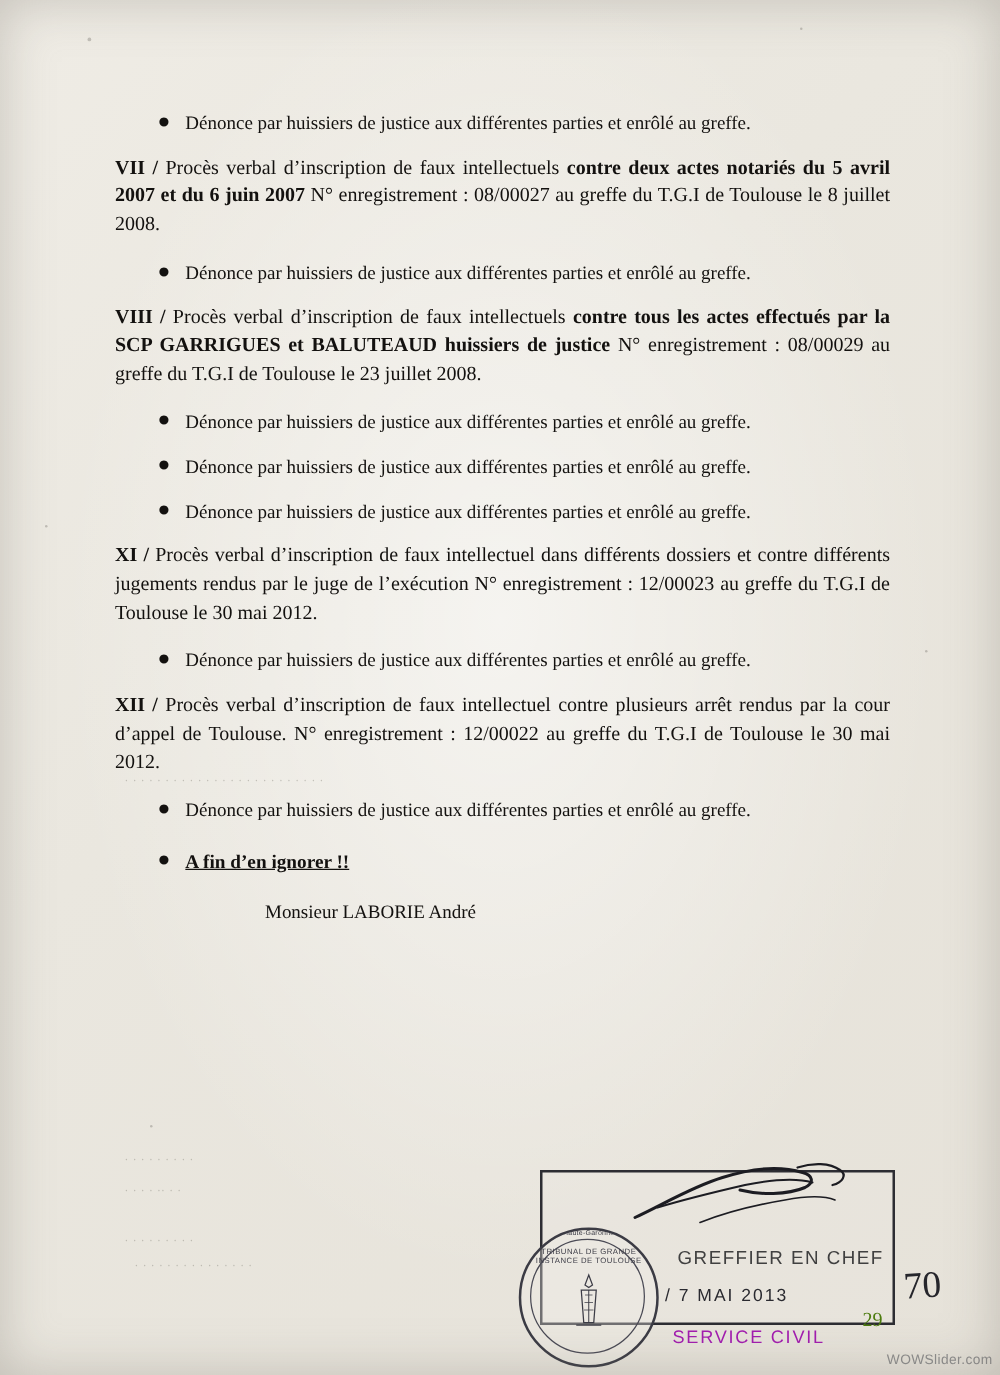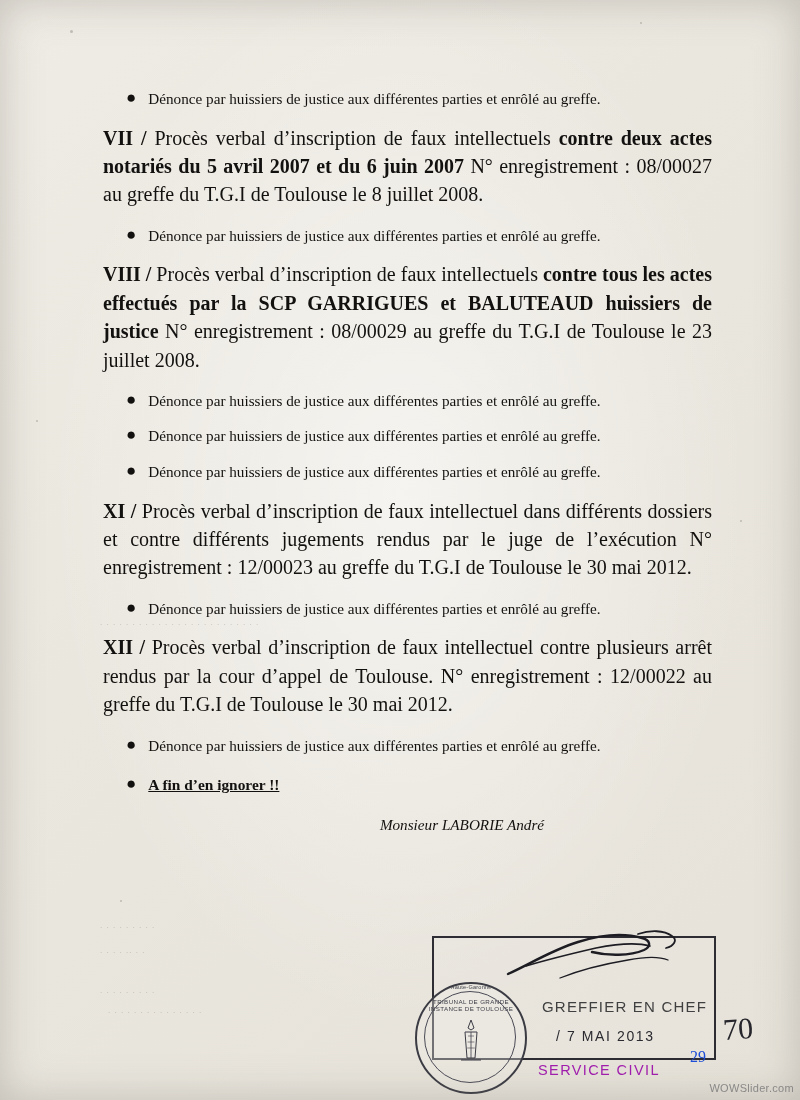--- a/index.html
+++ b/index.html
@@ -37,22 +37,22 @@
     border-radius: 50%;
     pointer-events: none;
   }
   .content {
     position: absolute;
     left: 92px;
     top: 74px;
     width: 620px;
   }
   p.body {
-    margin: 0 0 0 11px;
-    font-size: 20px;
+    margin: 0 0 0 0;
+    font-size: 16px;
     line-height: 1.42;
     text-align: justify;
     text-justify: inter-word;
   }
   .para-block { margin-bottom: 16px; }
   .bullet-line {
     display: flex;
     align-items: baseline;
     margin: 14px 0 14px 0;
     padding-left: 34px;
@@ -69,24 +69,23 @@
   }
   b, .bold { font-weight: bold; }
   .roman { font-weight: bold; }
   .underline-bold {
     font-weight: bold;
     text-decoration: underline;
     font-size: 15.4px;
   }
   .signature-name {
     margin-top: 22px;
-    text-align: center;
+    text-align: left;
     font-size: 15.2px;
     padding-left: 120px;
-    font-style: italic;
   }
   
   .ghost {
     position: absolute;
     color: rgba(110,105,98,0.35);
     font-size: 9px;
     letter-spacing: 1px;
     font-family: "Liberation Serif", serif;
     pointer-events: none;
     white-space: nowrap;
@@ -165,21 +164,20 @@
     color: #404040;
   }
   .stamp-date {
     position: absolute;
     left: 112px;
     top: 98px;
     font-family: "Liberation Sans", sans-serif;
     font-size: 14px;
     letter-spacing: 1.6px;
     color: #2a2a30;
-    margin-left: 24px;
   }
   .service-civil {
     position: absolute;
     left: 118px;
     top: 132px;
     font-family: "Liberation Sans", sans-serif;
     font-size: 14.5px;
     letter-spacing: 1.4px;
     color: #a21caf;
   }
@@ -189,21 +187,21 @@
     top: -10px;
     width: 200px;
     height: 80px;
   }
   .page-number {
     position: absolute;
     left: 690px;
     top: 1048px;
     font-family: "Liberation Serif", serif;
     font-size: 16px;
-    color: #1d4ed8;
+    color: #4d7c0f;
   }
   .hand-number {
     position: absolute;
     left: 723px;
     top: 1012px;
     font-family: "Liberation Serif", serif;
     font-size: 30px;
     color: #26262c;
     transform: rotate(-4deg);
   }

